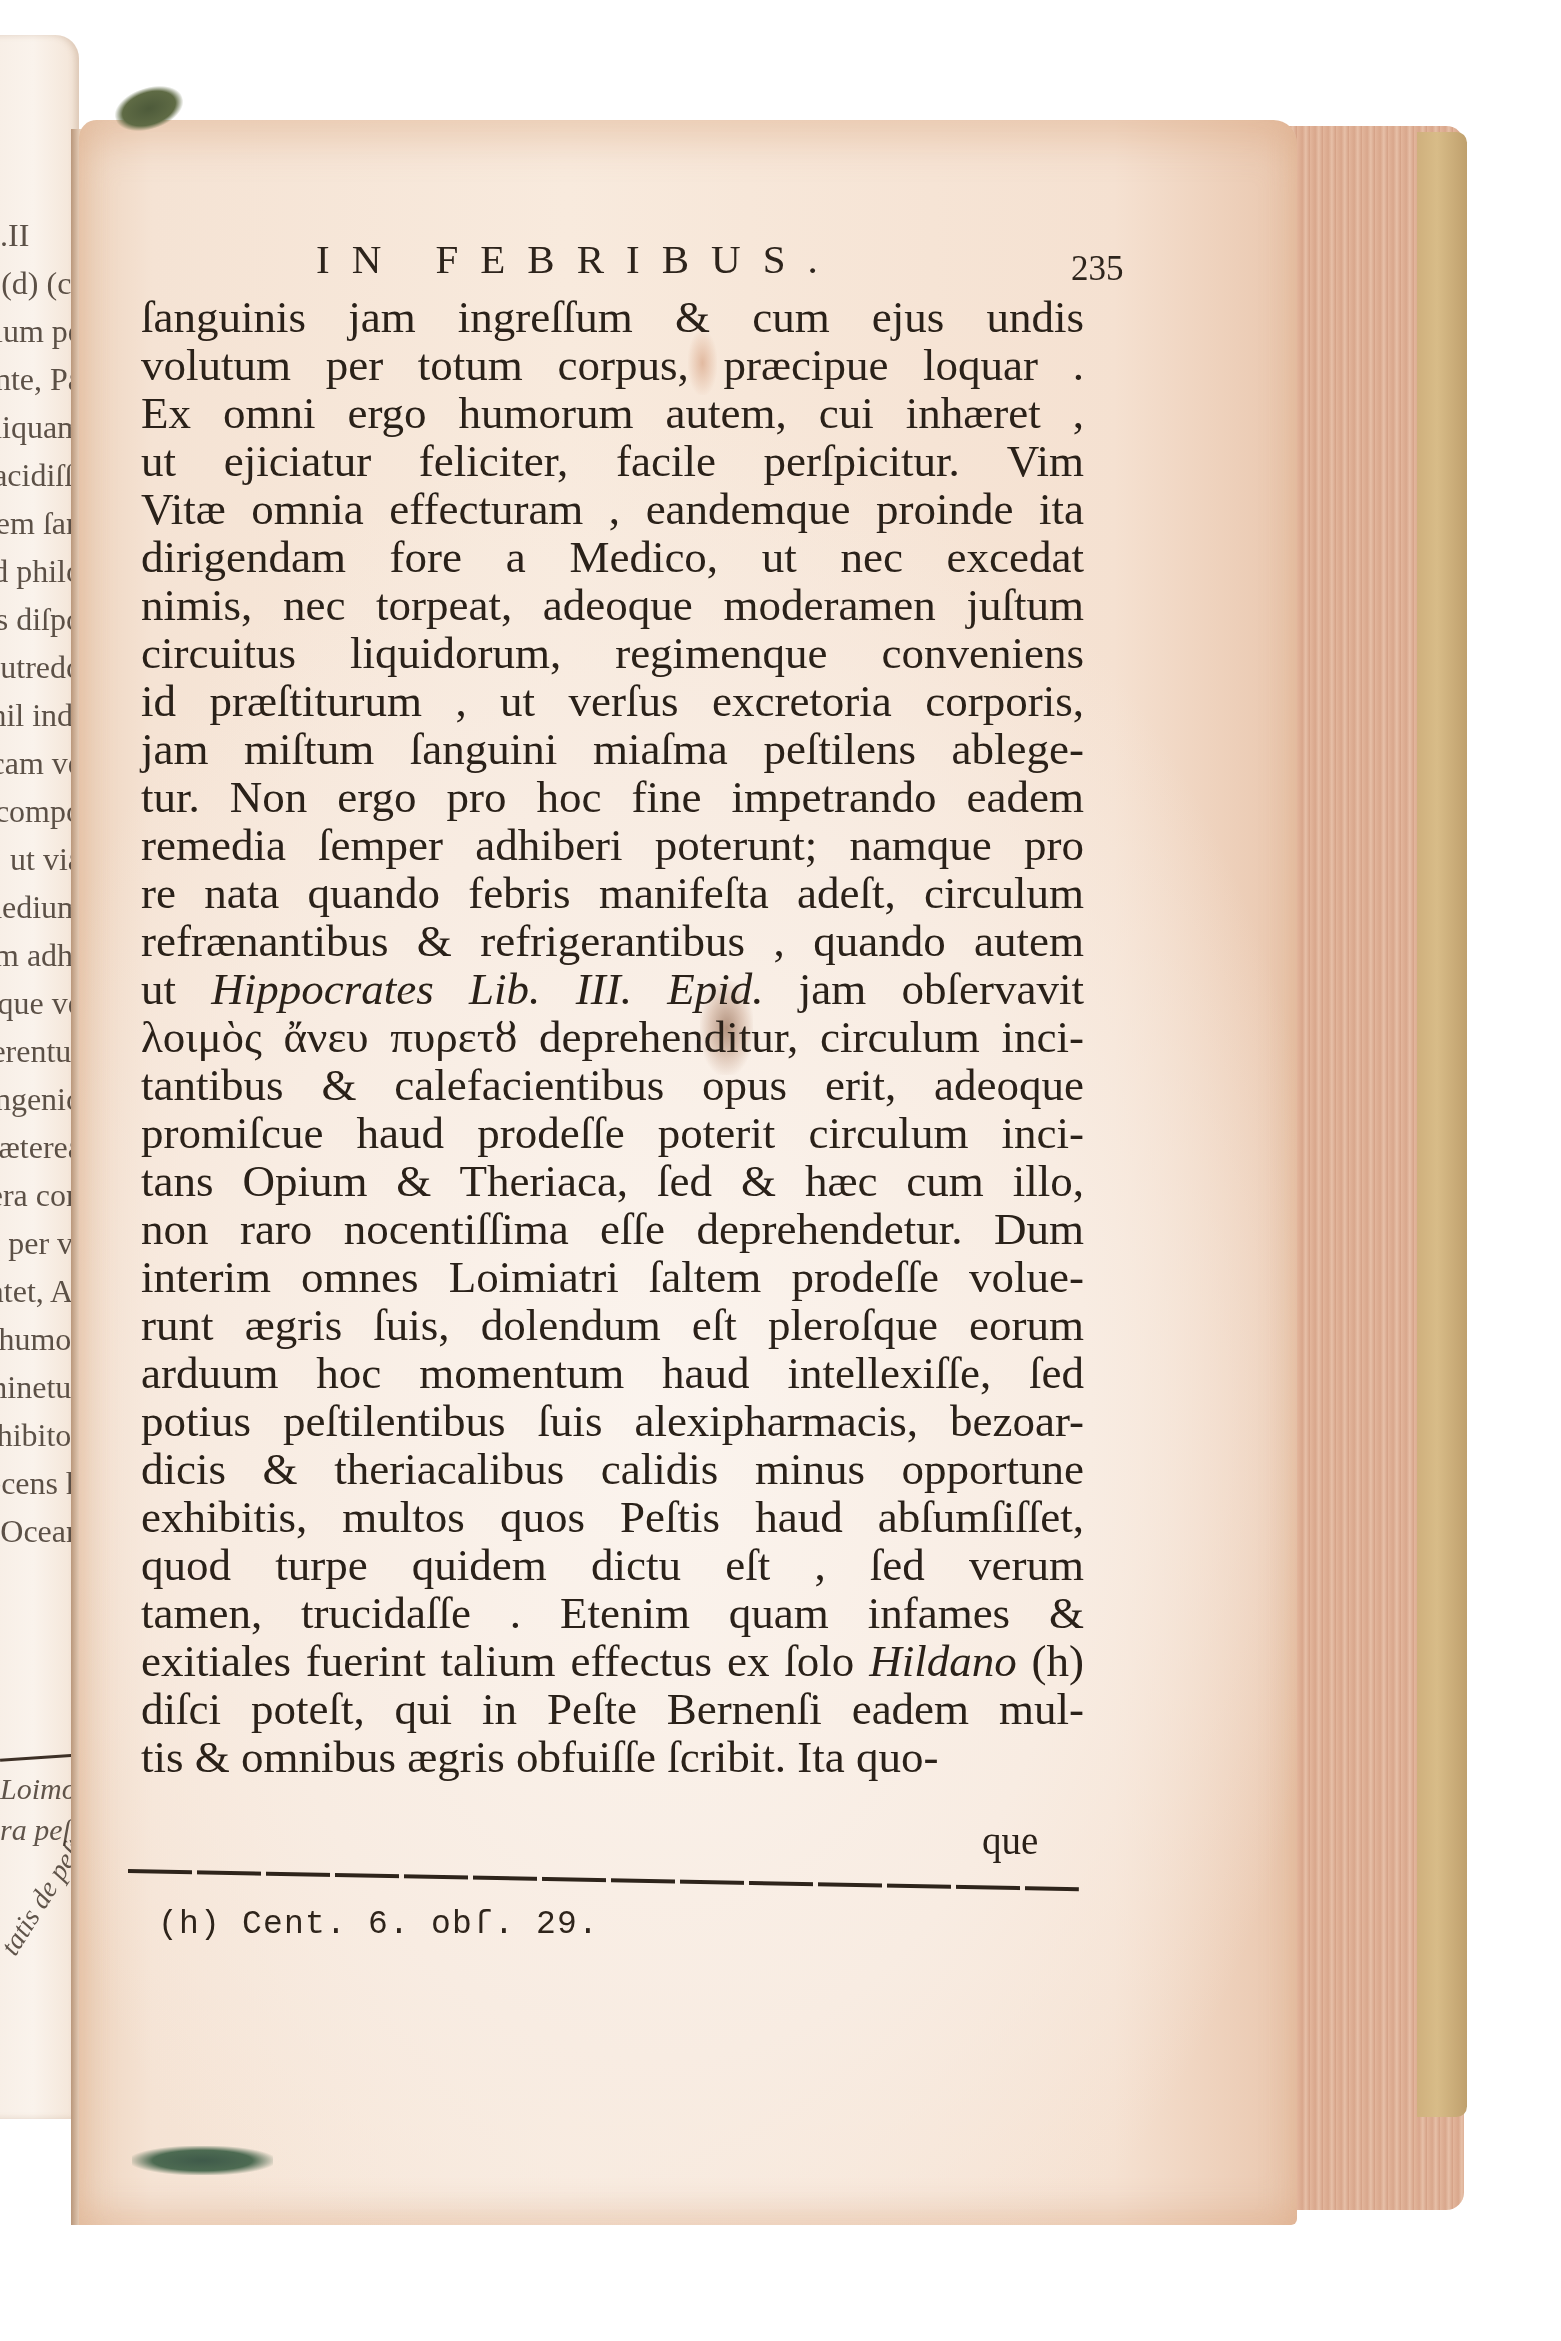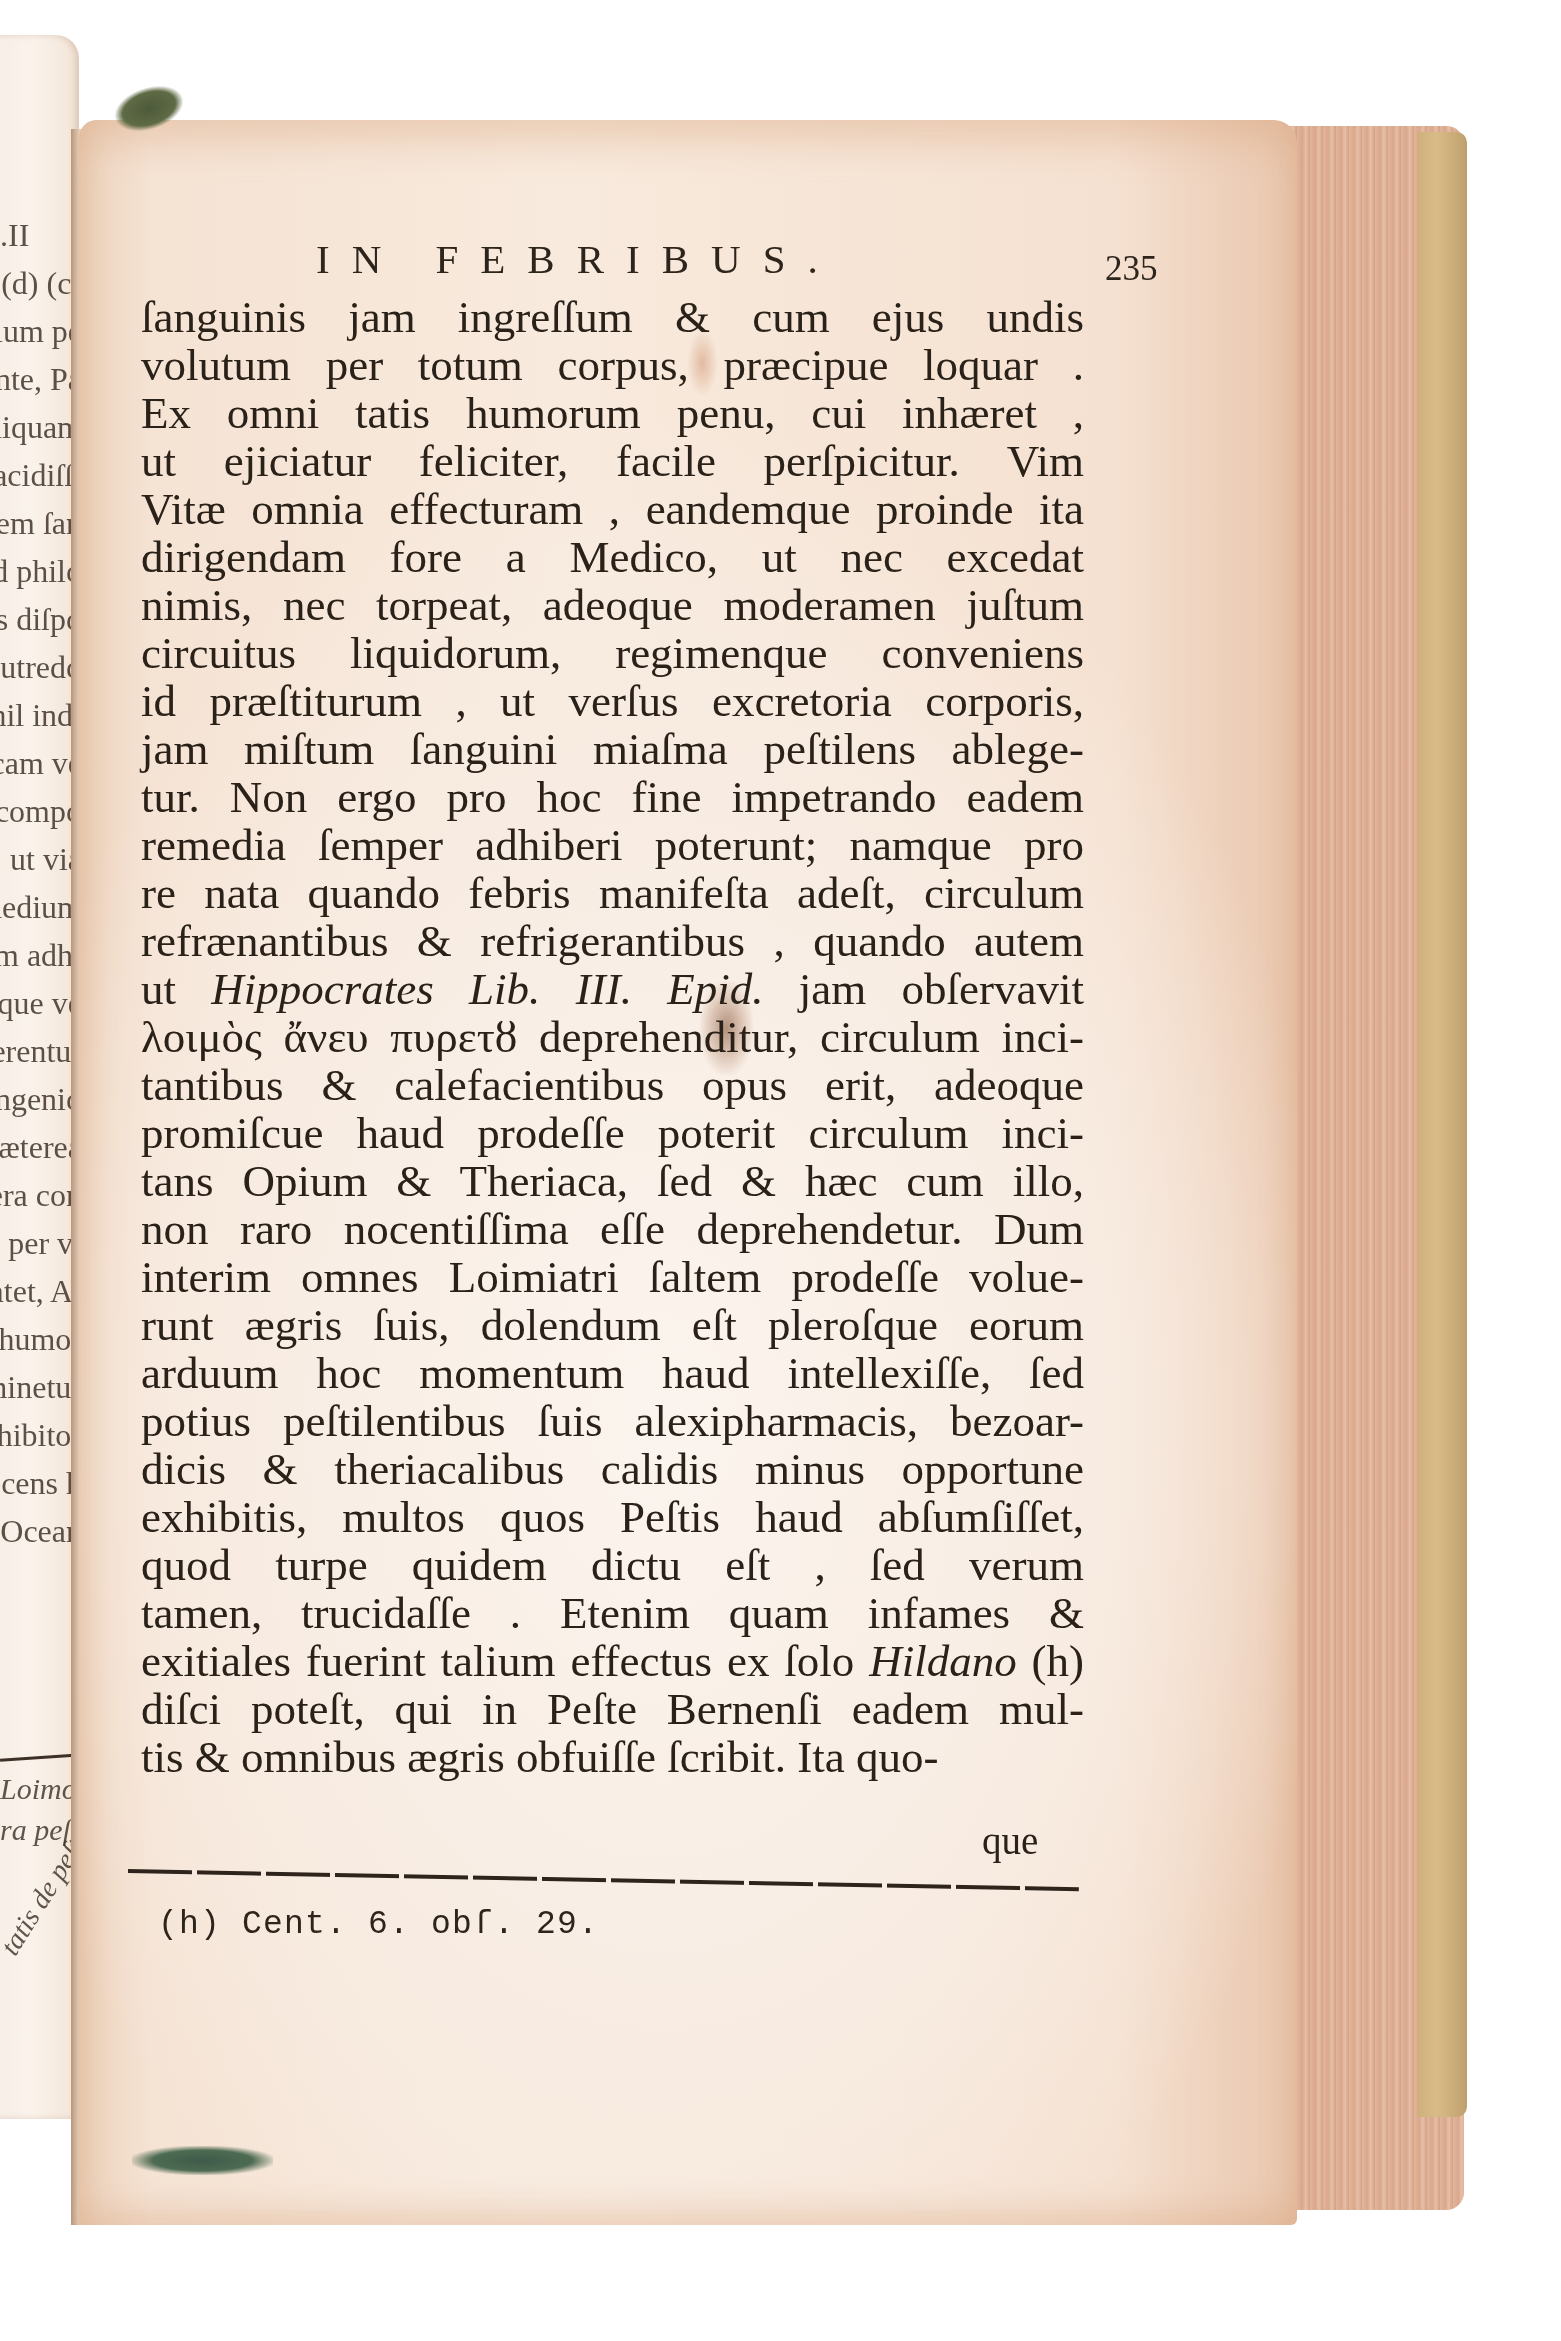--- a/index.html
+++ b/index.html
@@ -71,21 +71,21 @@
   .stain.small { left: 609px; top: 211px; width: 29px; height: 64px;
     background: radial-gradient(ellipse at center, rgba(200,130,90,0.45) 0%, rgba(200,130,90,0) 75%); }
 
   
   .running-head {
     position: absolute; left: 316px; top: 235px;
     font-size: 41px; letter-spacing: 22px; color: #2d241c;
   }
   .page-number {
     position: absolute; left: 1071px; top: 249px;
-    font-size: 35px; color: #2d241c; margin-left: 34px;
+    font-size: 35px; color: #2d241c;
   }
   .body-text {
     position: absolute; left: 141px; top: 293px; width: 943px;
     color: #2a2119; font-size: 45px; line-height: 48px;
   }
   .line {
     display: block; white-space: nowrap; text-align: justify; text-align-last: justify;
     height: 48px;
   }
   .line.last { text-align-last: left; }
@@ -157,21 +157,21 @@
 
 <div class="bookmark top"></div>
 <div class="bookmark bottom"></div>
 
 <div class="running-head">IN FEBRIBUS.</div>
 <div class="page-number">235</div>
 
 <div class="body-text" id="body-text">
     <span class="line">ſanguinis jam ingreſſum &amp; cum ejus undis</span>
     <span class="line">volutum per totum corpus, præcipue loquar .</span>
-    <span class="line">Ex omni tatis humorum penu, cui inhæret ,</span>
+    <span class="line">Ex omni ergo humorum autem, cui inhæret ,</span>
     <span class="line">ut ejiciatur feliciter, facile perſpicitur. Vim</span>
     <span class="line">Vitæ omnia effecturam , eandemque proinde ita</span>
     <span class="line">dirigendam fore a Medico, ut nec excedat</span>
     <span class="line">nimis, nec torpeat, adeoque moderamen juſtum</span>
     <span class="line">circuitus liquidorum, regimenque conveniens</span>
     <span class="line">id præſtiturum , ut verſus excretoria corporis,</span>
     <span class="line">jam miſtum ſanguini miaſma peſtilens ablege-</span>
     <span class="line">tur. Non ergo pro hoc fine impetrando eadem</span>
     <span class="line">remedia ſemper adhiberi poterunt; namque pro</span>
     <span class="line">re nata quando febris manifeſta adeſt, circulum</span>

